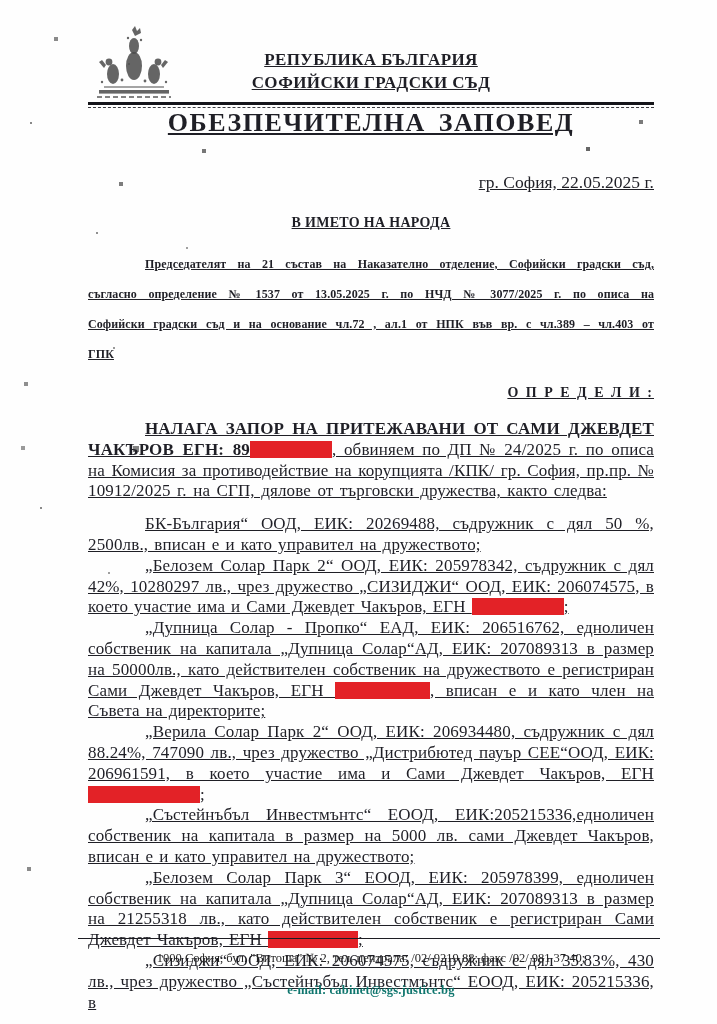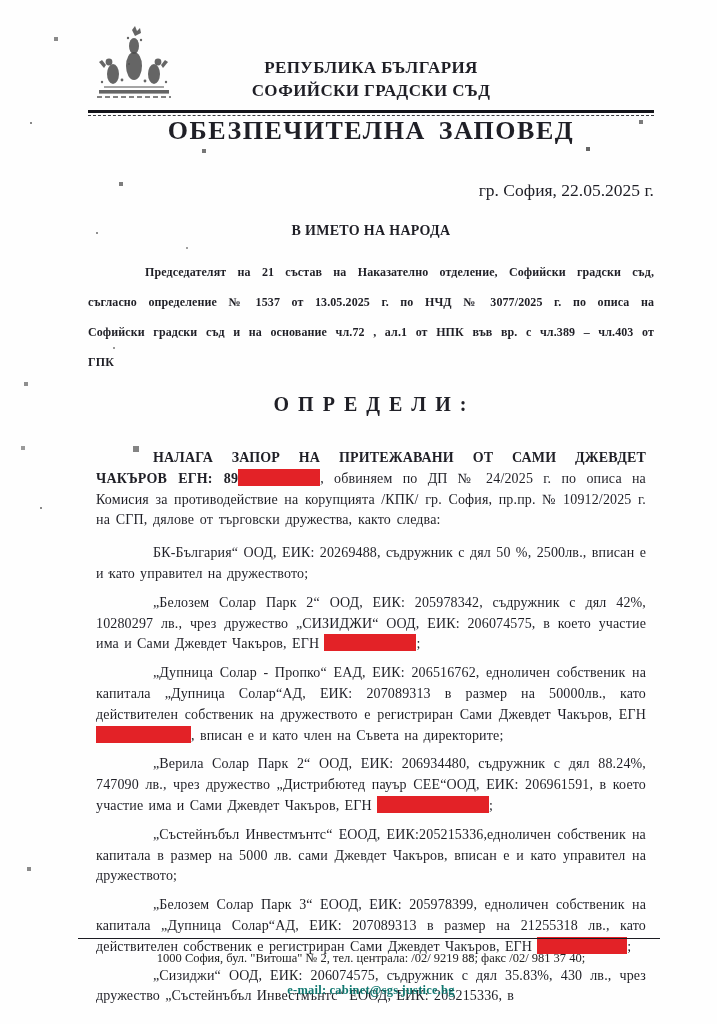--- a/index.html
+++ b/index.html
@@ -12,30 +12,30 @@
   .scan-noise{position:absolute;top:0;left:0;width:2px;height:2px;background:transparent;
     box-shadow:
       55px 38px 0 1px #8a8a8a, 128px 63px 0 0 #9a9a9a, 30px 122px 0 0 #888,
       120px 183px 0 1px #7d7d7d, 96px 232px 0 0 #909090, 186px 247px 0 0 #a0a0a0,
       25px 383px 0 1px #8f8f8f, 113px 347px 0 0 #999, 203px 150px 0 1px #777,
       40px 507px 0 0 #8a8a8a, 135px 448px 0 2px #848484, 108px 572px 0 0 #9f9f9f,
       22px 447px 0 1px #9a9a9a, 587px 148px 0 1px #666, 640px 121px 0 1px #7a7a7a,
       28px 868px 0 1px #8a8a8a, 470px 955px 0 0 #aaa;
   }
   .emblem{position:absolute;left:92px;top:24px;width:84px;height:84px;}
-  .doc{position:absolute;left:88px;top:8px;width:566px;}
+  .doc{position:absolute;left:88px;top:0;width:566px;text-decoration:underline;}
   .header-block{margin-top:48px;text-align:center;font-weight:bold;font-size:17px;line-height:23px;letter-spacing:.4px;}
   .rule{margin-top:8px;border-top:3.5px solid #15151a;position:relative;}
   .rule:after{content:"";display:block;margin-top:2px;border-top:1.5px dashed #3a3a3f;}
   .title{text-align:center;font-weight:bold;font-size:26px;letter-spacing:1.5px;word-spacing:5px;}
   .dateline{margin-top:34px;text-align:right;font-size:17.5px;}
   .name-heading{margin-top:22px;text-align:center;font-weight:bold;font-size:14px;letter-spacing:.3px;}
   .preamble{margin:18px 0 0 0;font-weight:bold;font-size:12px;line-height:30px;text-align:justify;text-indent:57px;word-spacing:5px;letter-spacing:.1px;}
-  .ruling{margin:16px 0 32px 0;text-align:center;font-weight:bold;font-size:20px;letter-spacing:2px;}
-  .para{margin:8px;font-size:14px;line-height:20.8px;text-align:justify;text-indent:57px;word-spacing:1.6px;letter-spacing:.15px;}
+  .ruling{margin:16px 0 18px 0;text-align:right;font-weight:bold;font-size:14px;letter-spacing:2px;}
+  .para{margin:0;font-size:17px;line-height:20.8px;text-align:justify;text-indent:57px;word-spacing:1.6px;letter-spacing:.15px;}
   .para.order{word-spacing:2px;margin-bottom:12px;}
   .para .bold{font-weight:bold;word-spacing:3px;}
   .redact{display:inline-block;height:17px;vertical-align:-3px;}
   .footer-rule{position:absolute;left:78px;top:938px;width:582px;border-top:1.6px solid #1c1c22;}
   .footer{position:absolute;left:88px;top:950px;width:566px;text-align:center;font-size:12.5px;line-height:16px;color:#222;}
   .footer .email-line{margin-top:16px;font-weight:bold;letter-spacing:.2px;color:#0f766e;}
 </style>
 </head>
 <body>
 

